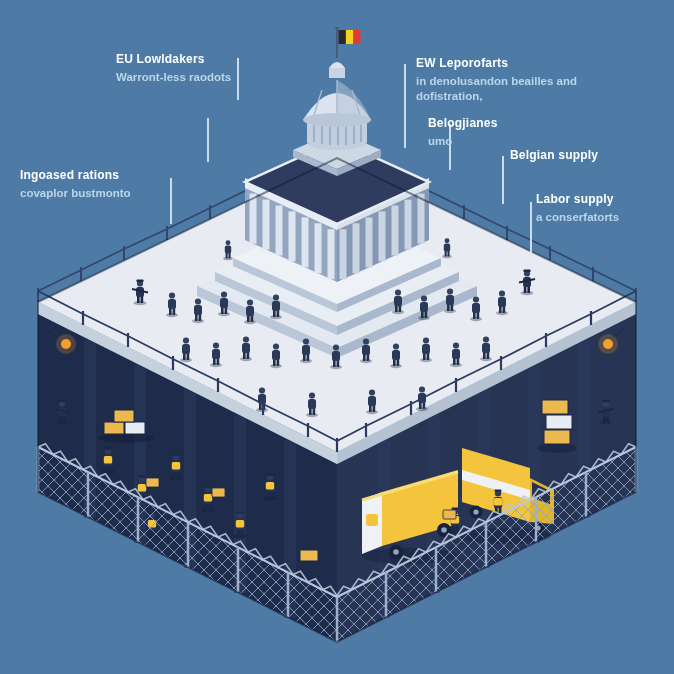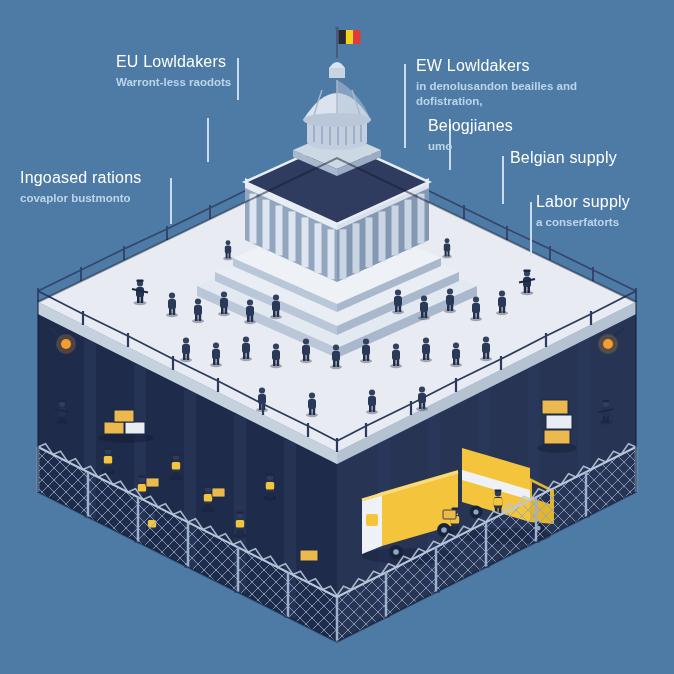--- a/index.html
+++ b/index.html
@@ -1,20 +1,20 @@
 <!DOCTYPE html>
 <html><head>
 <meta charset="utf-8">
 <style>
   html,body{margin:0;padding:0;background:#4d7ba6;}
   .stage{position:relative;width:674px;height:674px;background:#4d7ba6;
          font-family:"Liberation Sans",sans-serif;overflow:hidden;}
   .stage svg{position:absolute;left:0;top:0;}
   .callout{position:absolute;color:#ffffff;line-height:1.25;}
-  .ttl{font-size:16px;font-weight:400;letter-spacing:.2px;}
+  .ttl{font-size:12px;font-weight:700;letter-spacing:.2px;}
   .sub{font-size:11.5px;color:#bdd5ea;margin-top:3px;line-height:1.3;font-weight:700;}
   .sub:empty{display:none;}
   .leader{position:absolute;width:2px;background:#d8e6f3;opacity:.9;}
 </style>
 </head>
 <body>
 
 <div class="stage">
 
 <svg width="674" height="674" viewBox="0 0 674 674">
@@ -333,21 +333,21 @@
 
 <div class="callout" style="left:116px;top:52px;width:118px">
   <div class="ttl">EU Lowldakers</div>
   <div class="sub">Warront-less raodots</div>
 </div>
 <div class="callout" style="left:20px;top:168px;width:160px">
   <div class="ttl">Ingoased rations</div>
   <div class="sub">covaplor bustmonto</div>
 </div>
 <div class="callout" style="left:416px;top:56px;width:165px">
-  <div class="ttl">EW Lowldakers</div>
+  <div class="ttl">EW Leporofarts</div>
   <div class="sub">in denolusandon beailles and dofistration,</div>
 </div>
 <div class="callout" style="left:428px;top:116px;width:120px">
   <div class="ttl">Belogjianes</div>
   <div class="sub">umo</div>
 </div>
 <div class="callout" style="left:510px;top:148px;width:150px">
   <div class="ttl">Belgian supply</div>
 
 </div>

